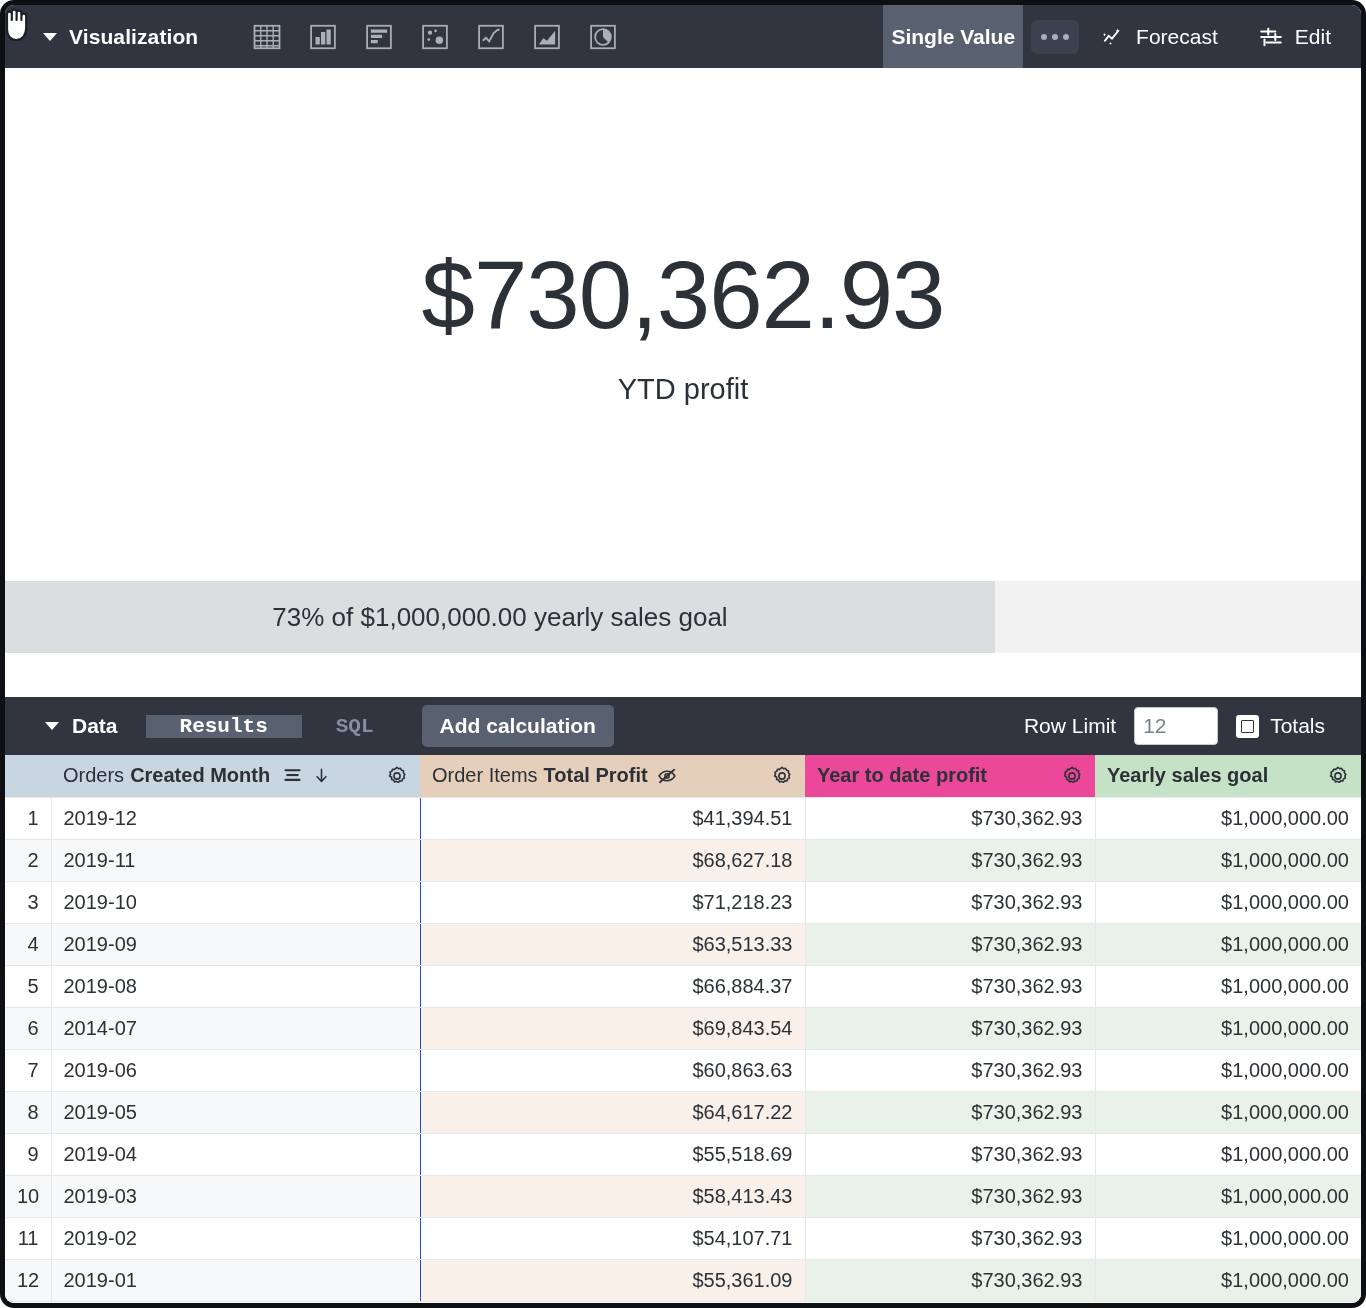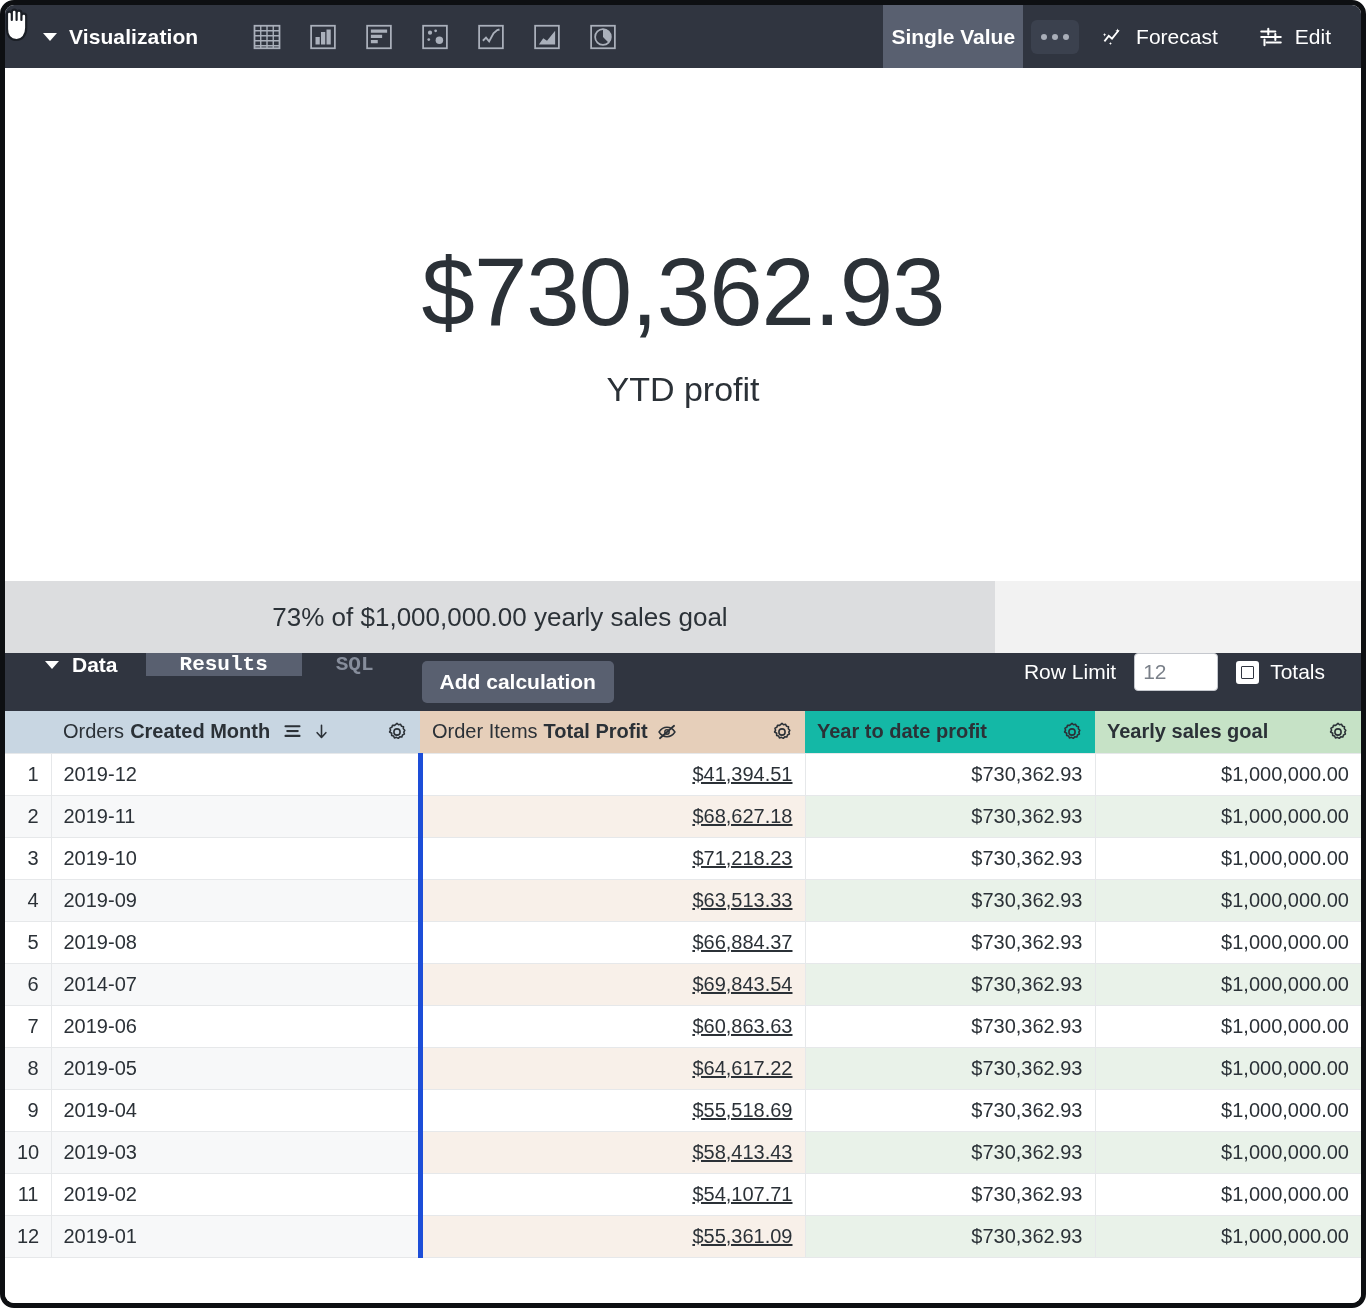--- a/index.html
+++ b/index.html
@@ -77,21 +77,21 @@
     align-items: center; justify-content: center;
   }
   .sv-value {
     font-size: 96px;
     font-weight: 400;
     color: #2b3137;
     letter-spacing: -1px;
     line-height: 1.08;
   }
   .sv-label {
-    font-size: 34px;
+    font-size: 29px;
     color: #2b3137;
     margin-top: 26px;
   }
 
   
   .progress-wrap {
     flex: 0 0 auto;
     height: 72px;
     background: #f2f2f2;
     position: relative;
@@ -108,22 +108,23 @@
     font-size: 26px;
     color: #2b3137;
     padding-right: 366px;
   }
 
   
   .data-bar {
     flex: 0 0 auto;
     height: 58px;
     background: #303540;
-    display: flex; align-items: flex-start;
+    display: flex; align-items: center;
     color: #fff;
+    margin-top: 44px;
   }
   .data-left {
     display: flex; align-items: center; gap: 13px;
     padding: 0 28px 0 40px;
     font-size: 21px; font-weight: 700;
   }
   .tab {
     display: flex; align-items: center; justify-content: center;
     font-size: 21px; font-weight: 700;
     padding: 0 34px;
@@ -189,37 +190,37 @@
   col.c-gutter { width: 46px; }
   col.c-dim    { width: 369px; }
   col.c-profit { width: 385px; }
   col.c-ytd    { width: 290px; }
   col.c-goal   { width: 266px; }
 
   thead th { height: 46px; font-weight: 400; border-bottom: 1px solid #d3d7db; }
   th.h-gutter { background: #c8d6e2; }
   th.h-dim    { background: #c8d6e2; }
   th.h-profit { background: #e6cfba; }
-  th.h-ytd    { background: #14b8a6; text-align: center; }
+  th.h-ytd    { background: #ec4899; text-align: center; }
   th.h-goal   { background: #c6e2c6; }
   .th-inner { display: flex; align-items: center; width: 100%; gap: 8px; }
   .th-text { display:flex; align-items: baseline; gap: 6px; }
   .th-prefix { font-weight: 400; }
   .th-field  { font-weight: 700; }
   .th-spacer { flex: 1 1 auto; }
   .gear { flex: 0 0 auto; width: 22px; height: 22px; display:block; cursor:pointer;}
   .sort-ico { display:flex; align-items:center; gap:9px; margin-left: 4px; }
 
   td.gutter {
     text-align: right; color: #5b6168; font-size: 19px;
     border-right: 1px solid #e6e8ea; padding-right: 9px;
   }
   td.num { text-align: right; font-variant-numeric: tabular-nums; }
   td.dim { text-align: left; }
-  td.col-profit { border-left: 5px solid #1d4ed8; text-decoration: underline; }
+  td.col-profit { border-left: 1px solid #1d4ed8; }
   td.col-ytd    { border-left: 1px solid #e6e8ea; }
   td.col-goal   { border-left: 1px solid #e6e8ea; }
 
   tr.odd  td { background: #ffffff; }
   tr.even td { background: #f7f8f9; }
   tr.odd  td.col-profit { background: #ffffff; }
   tr.even td.col-profit { background: #f8f0e9; }
   tr.odd  td.col-ytd, tr.odd td.col-goal { background: #ffffff; }
   tr.even td.col-ytd, tr.even td.col-goal { background: #e9f2e9; }
 </style>

